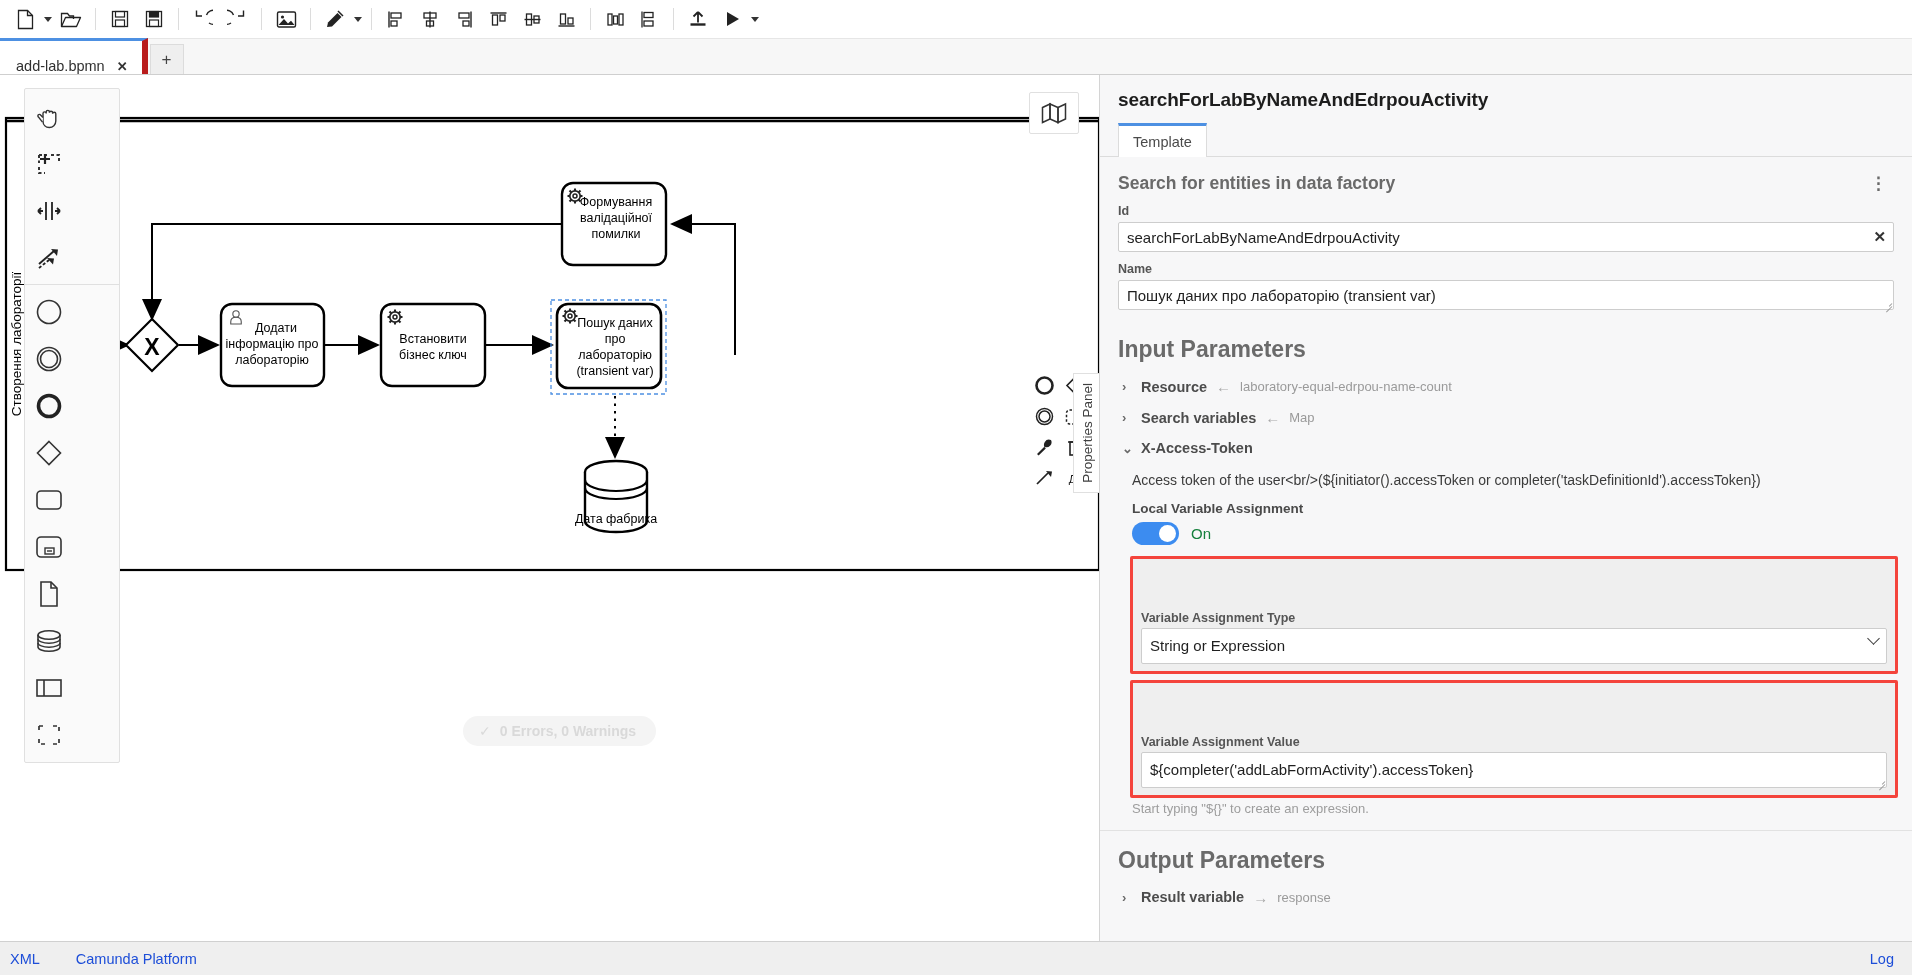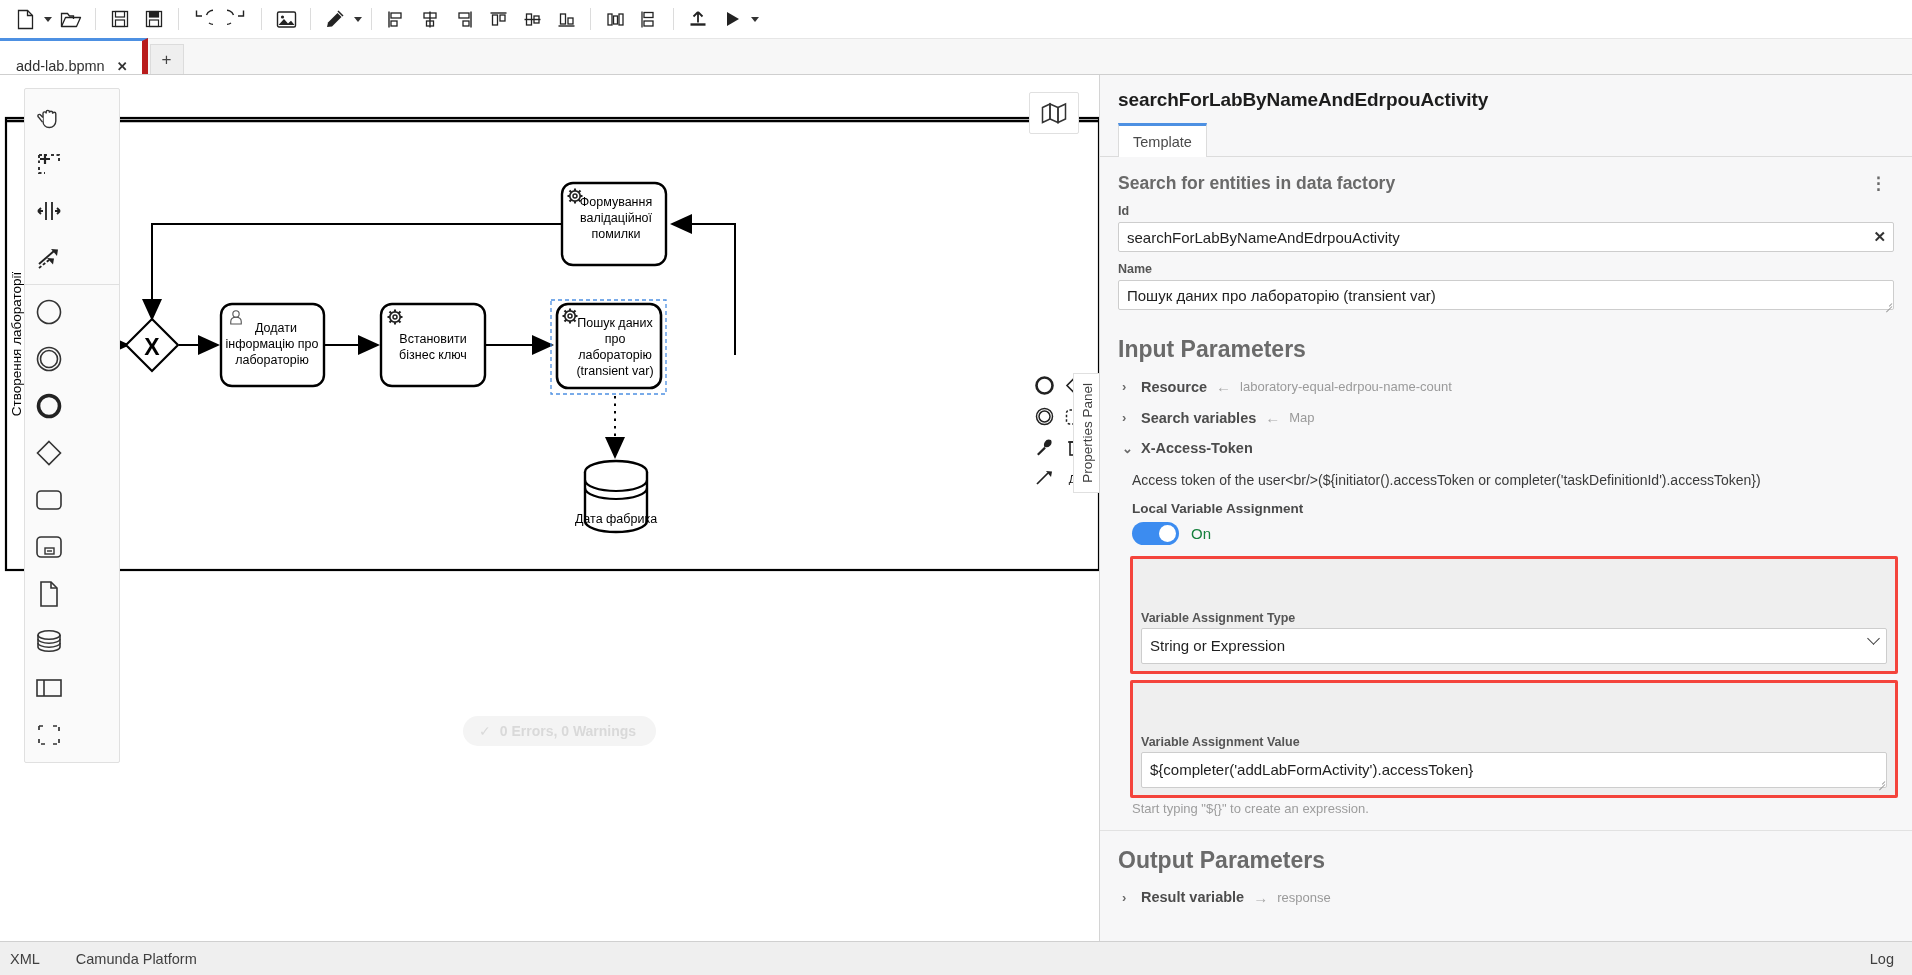--- a/index.html
+++ b/index.html
@@ -189,21 +189,21 @@
     width:9px; height:9px; border-right:1.6px solid #3a3a3a; border-bottom:1.6px solid #3a3a3a;
     transform: rotate(45deg); margin-top:-3px;
   }
   .hint { padding: 3px 18px 0 32px; font-size: 13px; color:#9d9d9d; }
   .divider { height:1px; background:#e2e2e2; margin: 14px 0 0 0; }
 
   
   .statusbar {
     position:absolute; bottom: 0; left: 0; width: 1912px; height: 34px;
     background:#efefef; border-top: 1px solid #d0d0d0;
-    display:flex; align-items:center; font-size: 14.5px; color: #404040;
+    display:flex; align-items:center; font-size: 14.5px; color: #1d4ed8;
   }
   .sb-left { display:flex; gap: 36px; padding-left: 10px; }
   .sb-item { cursor:pointer; }
   .sb-right { margin-left:auto; padding-right: 18px; cursor:pointer; }
 
   .bpmn-label { font-family:"Liberation Sans", sans-serif; }
 </style>
 </head>
 <body>
 

